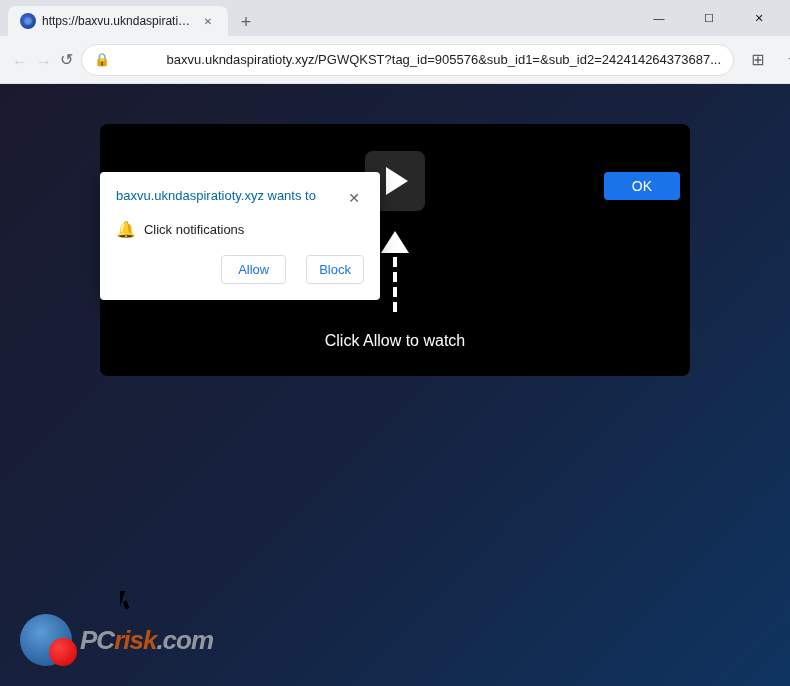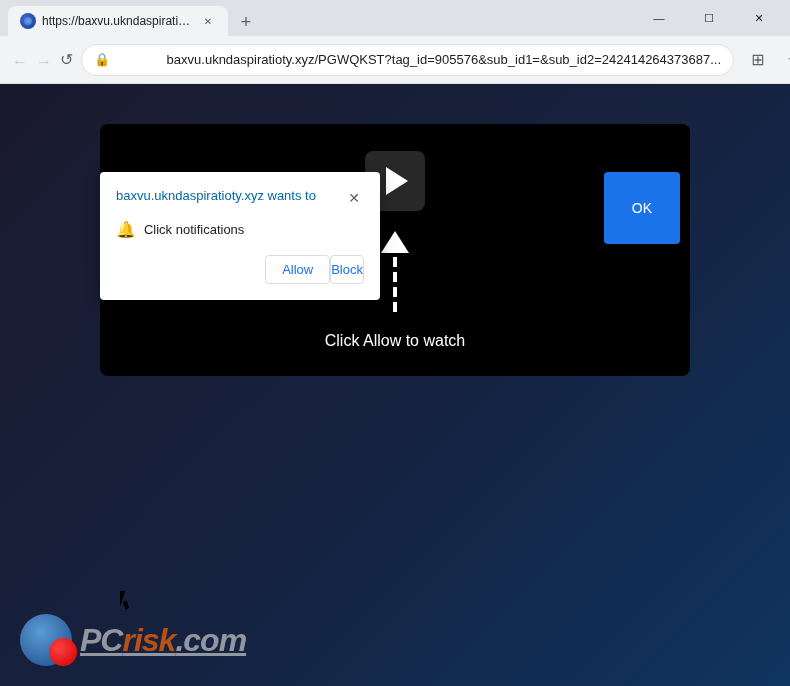--- a/index.html
+++ b/index.html
@@ -308,27 +308,26 @@
       width: 28px;
       height: 28px;
       border-radius: 50%;
       background: radial-gradient(circle at 35% 35%, #ff4040, #cc0000);
       position: absolute;
       bottom: 0;
       right: -5px;
     }
 
     .watermark-text {
-      font-size: 32px;
+      font-size: 26px;
       font-weight: 900;
       font-style: italic;
       color: #c8c8c8;
       opacity: 0.7;
       letter-spacing: -1px;
-      text-decoration: underline;
     }
 
     .watermark-text .risk {
       color: #ff6600;
     }
 
     
     .permission-dialog {
       position: absolute;
       top: 88px;
@@ -378,55 +377,55 @@
     }
 
     .bell-icon {
       font-size: 16px;
       color: #202124;
     }
 
     .dialog-buttons {
       display: flex;
       justify-content: flex-end;
-      gap: 0;
+      gap: 20px;
     }
 
     .btn-allow {
       padding: 6px 16px;
       background: white;
       border: 1px solid #dadce0;
       border-radius: 4px;
       font-size: 13px;
       color: #1a73e8;
       cursor: pointer;
       font-weight: 500;
     }
 
     .btn-block {
-      padding: 6px 0;
+      padding: 6px 12px;
       background: white;
       border: 1px solid #dadce0;
       border-radius: 4px;
       font-size: 13px;
       color: #1a73e8;
       cursor: pointer;
       font-weight: 500;
     }
 
     
     .ok-button {
       position: absolute;
       top: 88px;
       right: 110px;
       background: #1a73e8;
       color: white;
       border: none;
       border-radius: 4px;
-      padding: 28px 28px;
+      padding: 6px 28px;
       font-size: 14px;
       font-weight: 500;
       cursor: pointer;
       z-index: 99;
     }
 
     
     .cursor {
       position: absolute;
       bottom: 75px;

